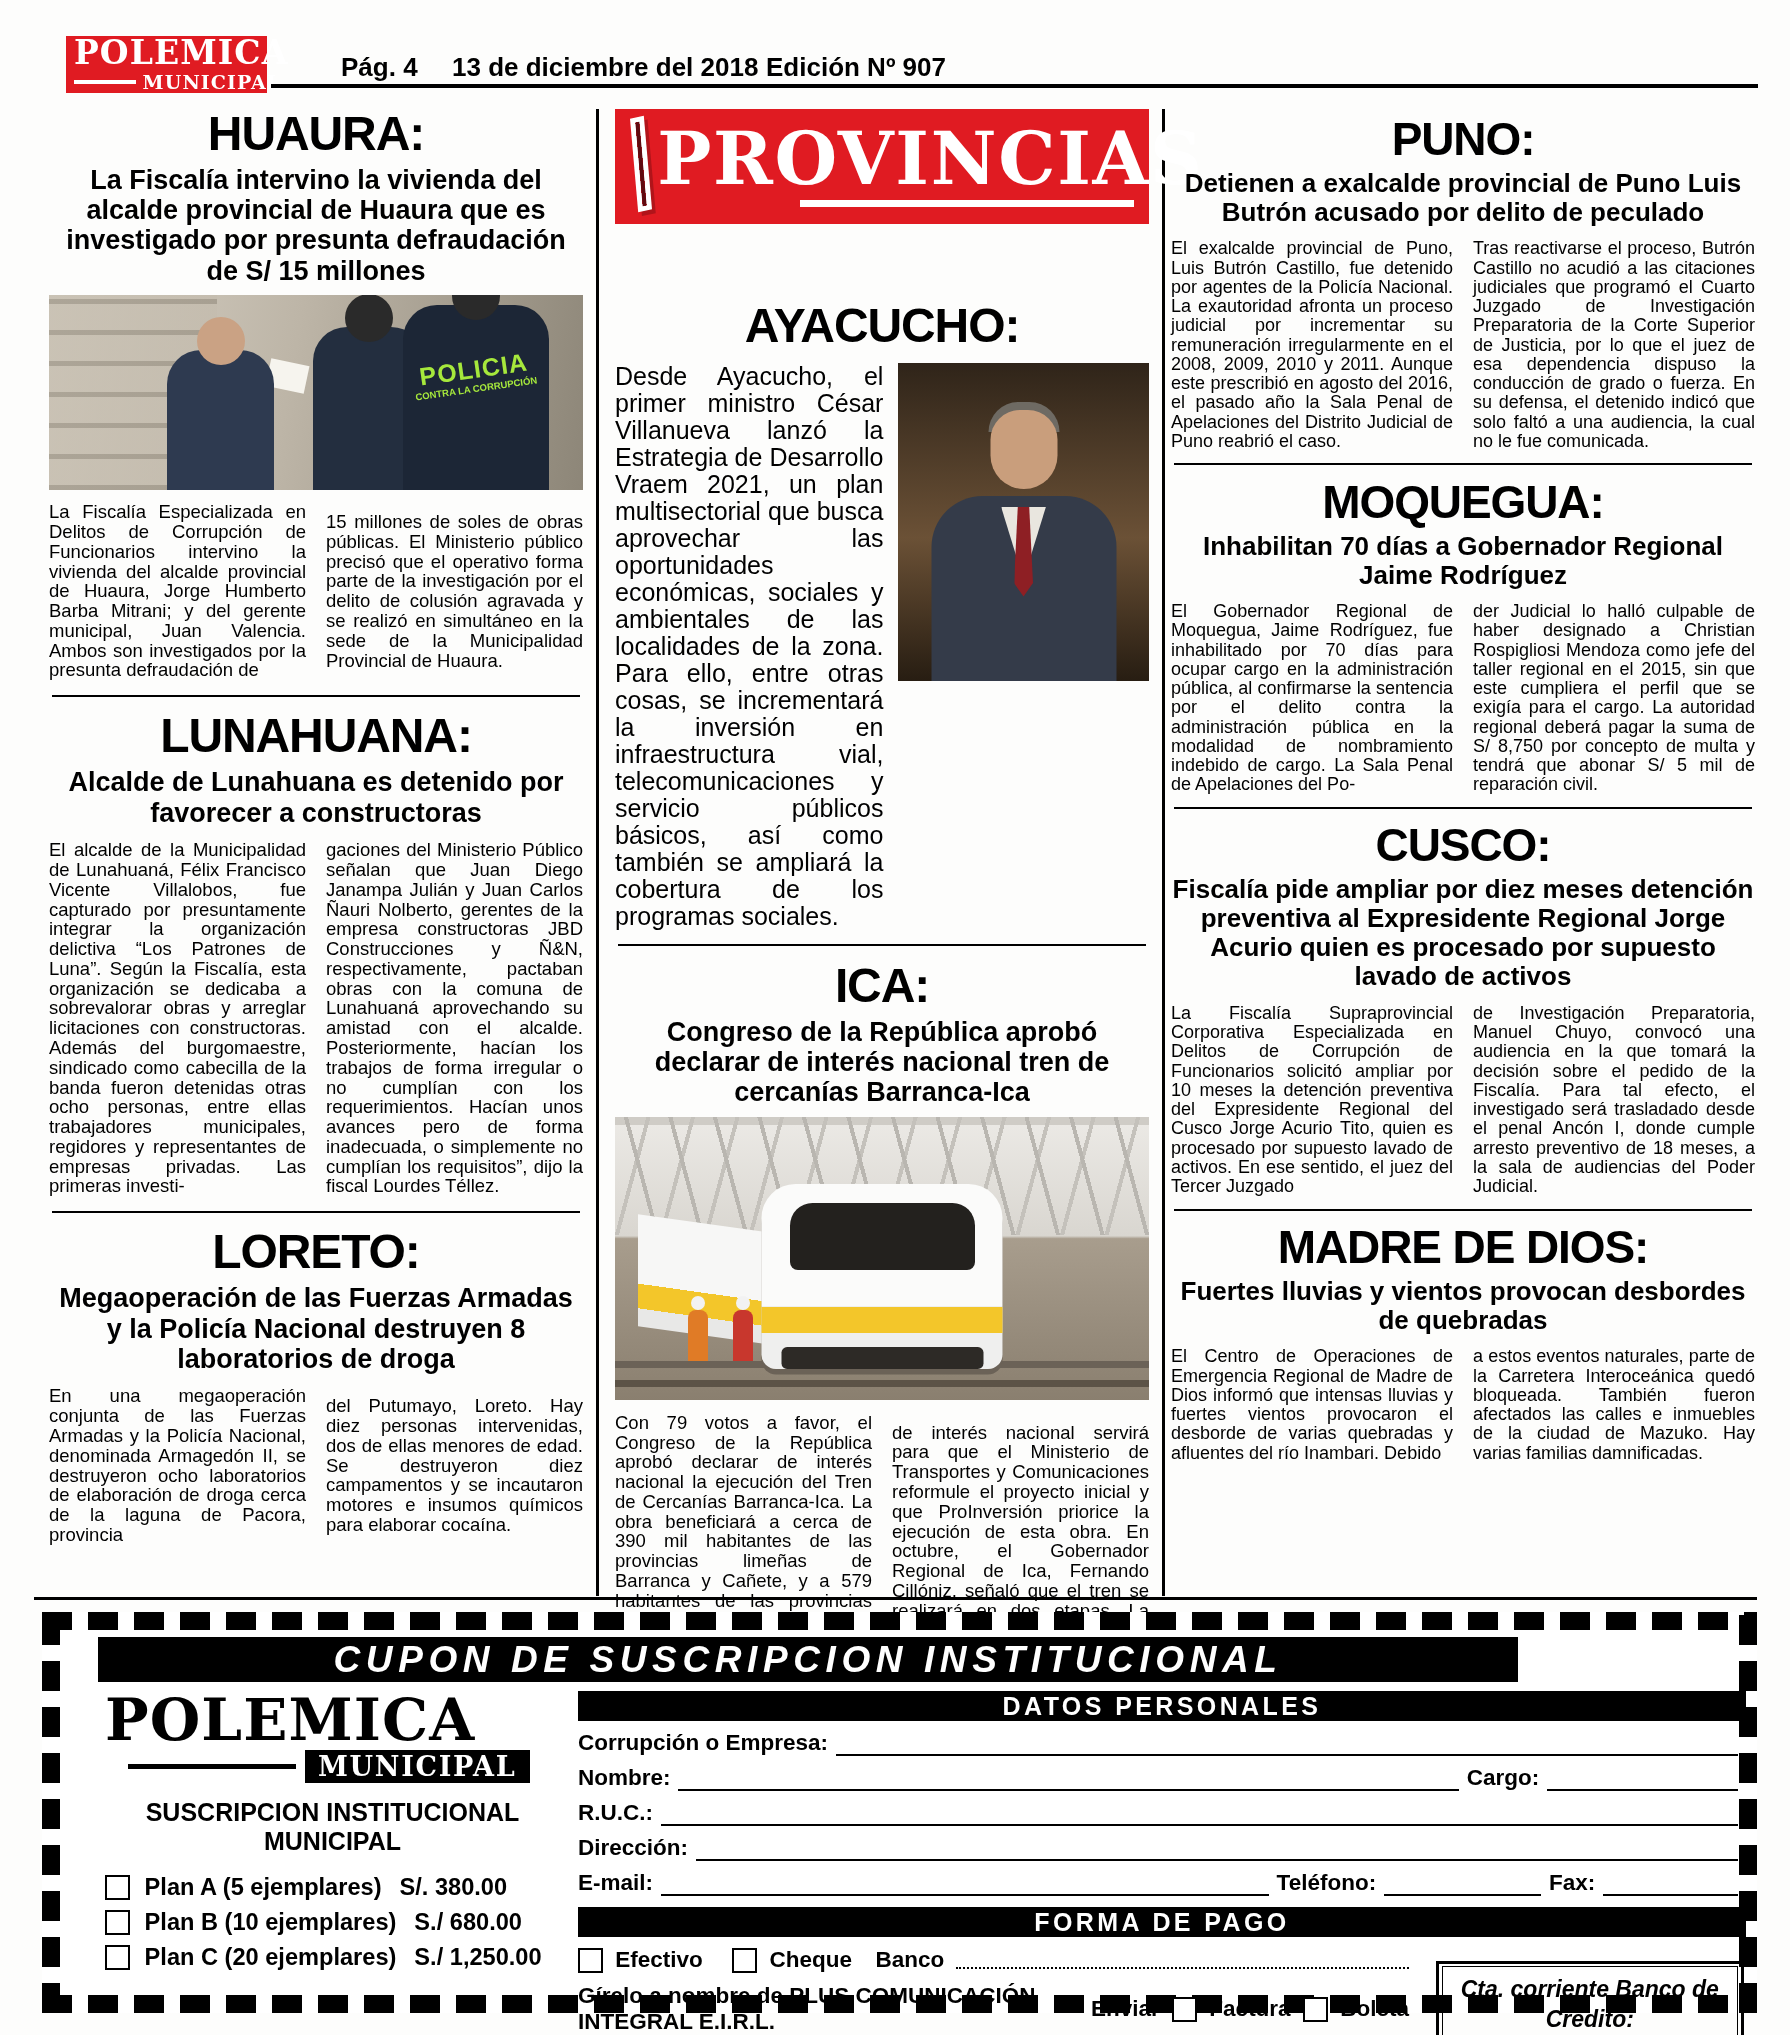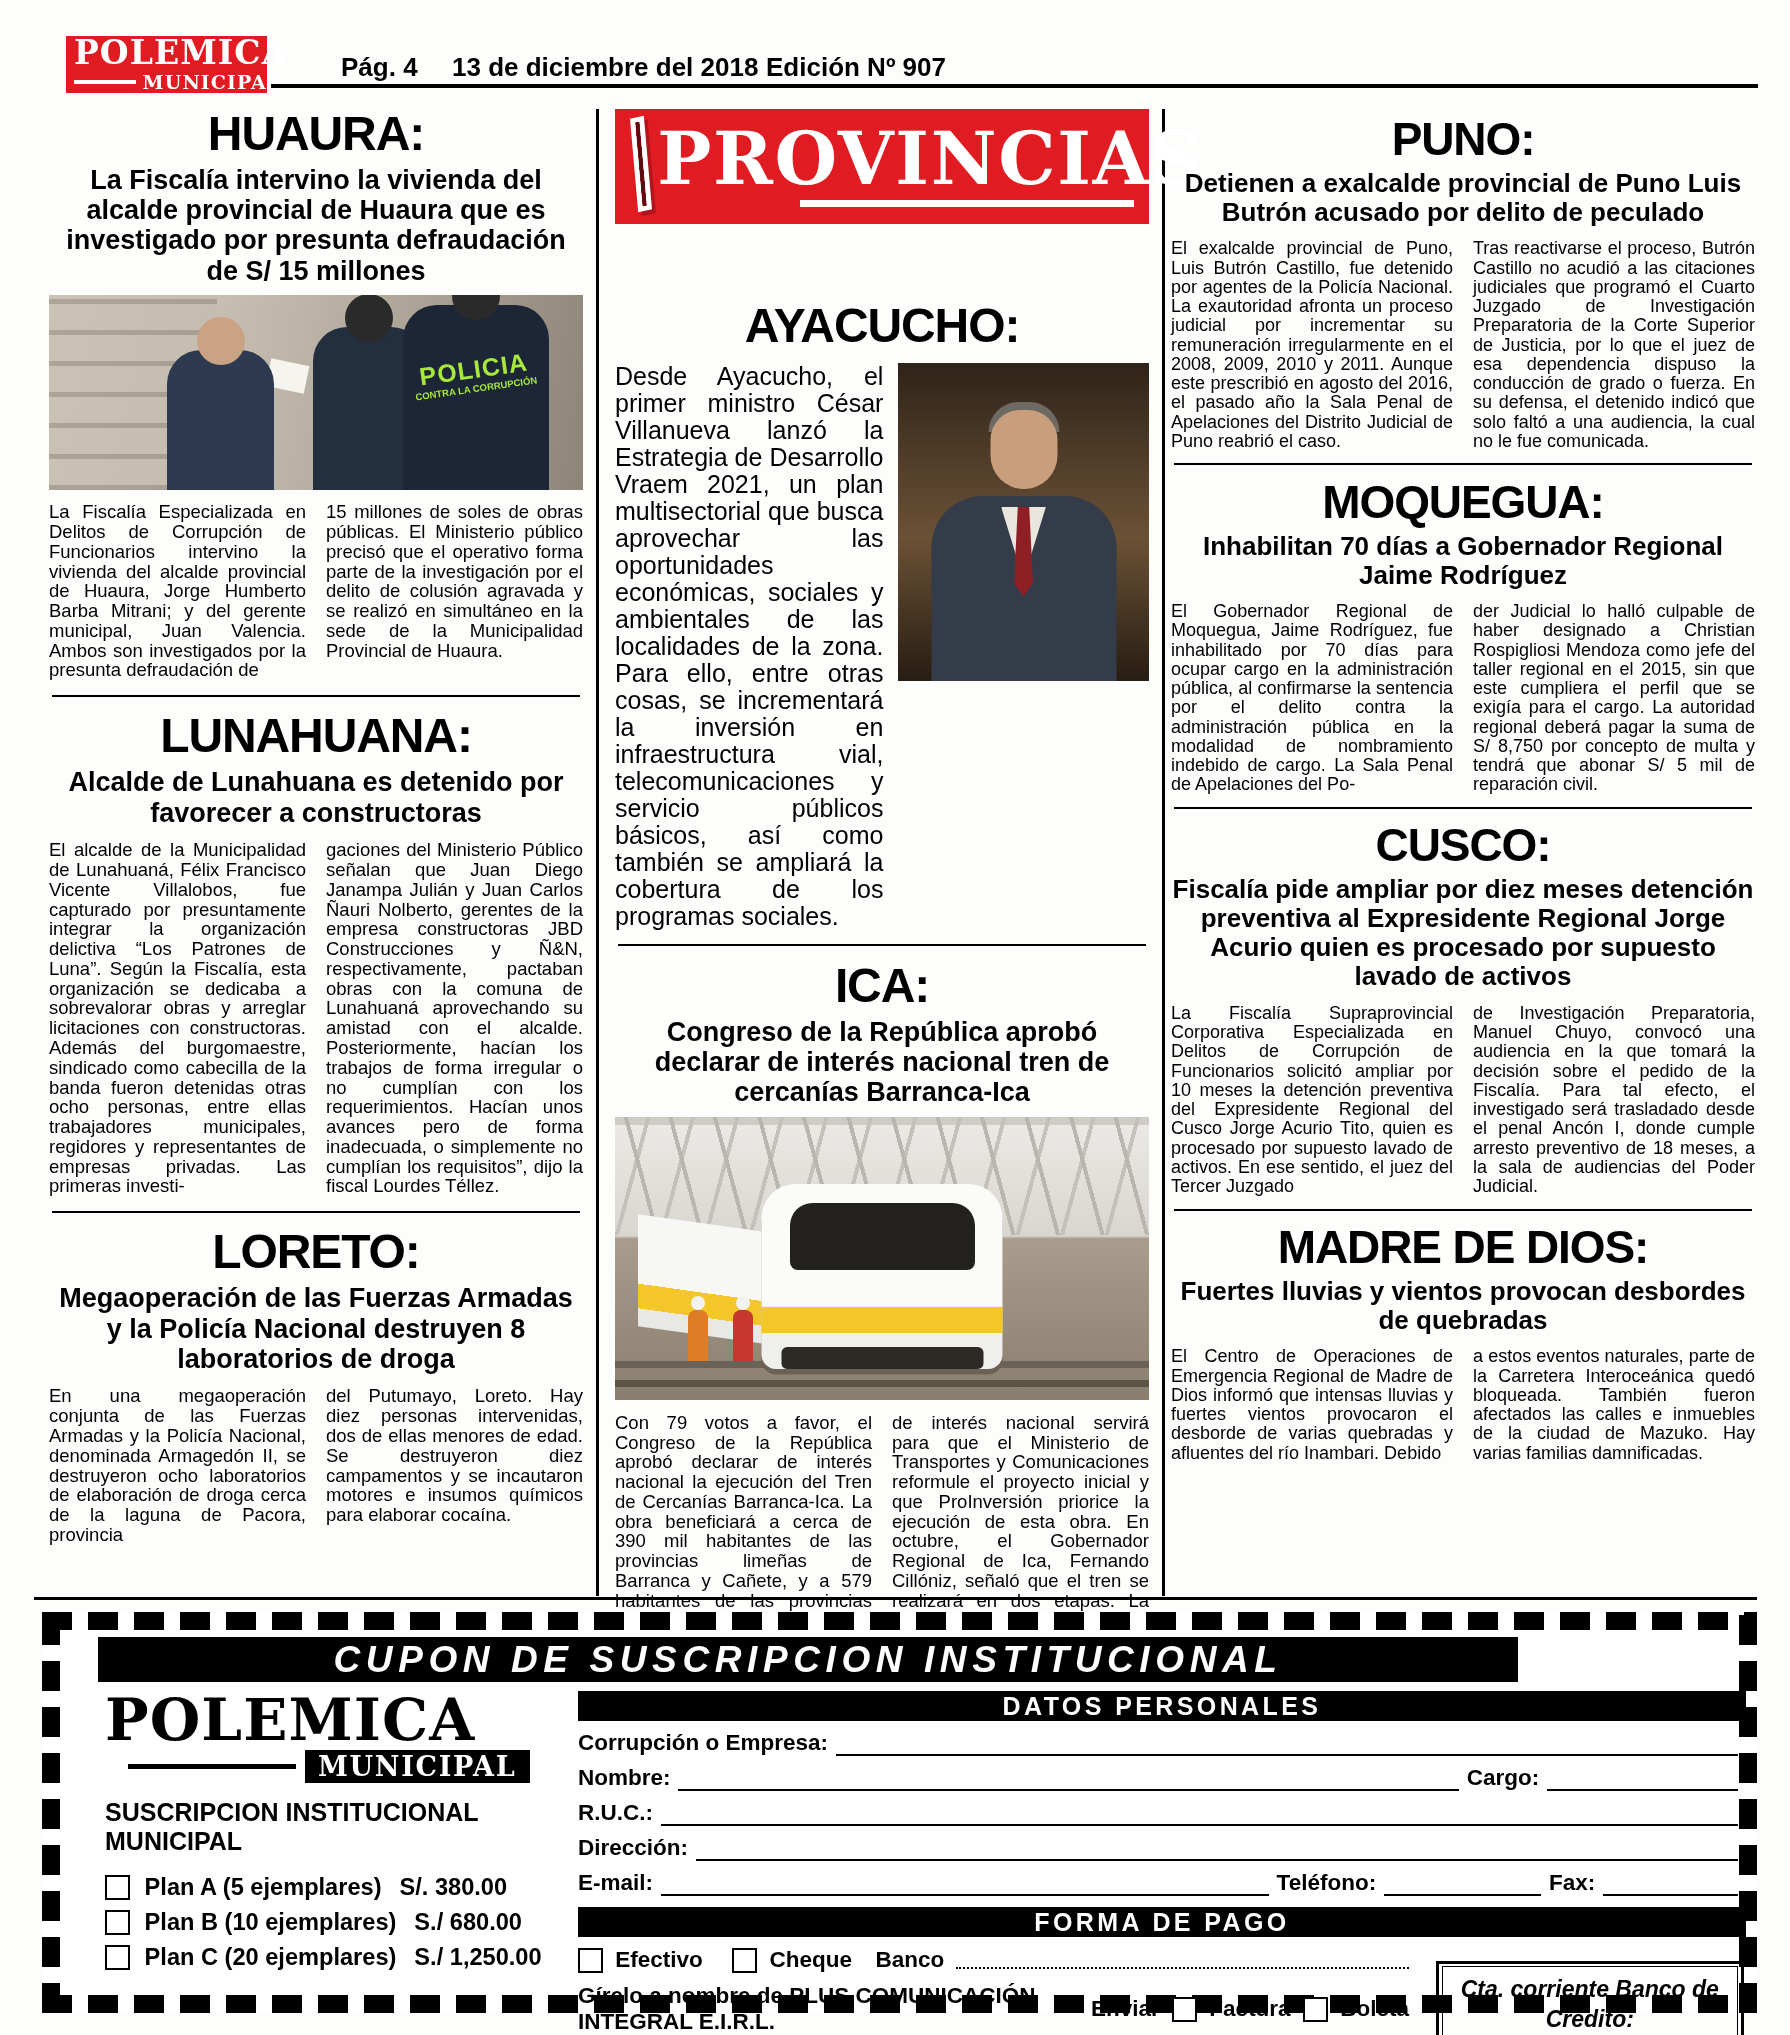--- a/index.html
+++ b/index.html
@@ -22,21 +22,21 @@
   .vrule { position:absolute; top:109px; height:1487px; width:2.8px; background:#000; }
   .hrule-main { position:absolute; left:34px; top:1597px; width:1723px; height:2.8px; background:#000; }
   .col { position:absolute; top:109px; }
   .col-left   { left:49px;  width:534px; }
   .col-center { left:615px; width:534px; }
   .col-right  { left:1171px; width:584px; top:115px; }
   .kicker { font-size:48px; font-weight:bold; text-align:center; letter-spacing:-1.1px; line-height:1.05; }
   .col-right .kicker { font-size:46px; }
   .headline { font-size:27px; font-weight:bold; text-align:center; line-height:1.12; margin-top:5.6px; }
   .col-right .headline { font-size:26px; }
-  .body2 { display:flex; gap:20px; margin-top:12.3px; }
+  .body2 { display:flex; gap:20px; margin-top:12.3px;align-items:center; }
   .body2 > p { flex:1; font-size:18.5px; line-height:1.07; text-align:justify; }
   .col-right .body2 > p { font-size:18px; }
   .divider { border:none; border-top:2.8px solid #000; margin:14.6px 3.4px; }
   .col-right .divider { margin:12.3px 3.4px; }
   .mt-ayacucho { margin-top:77px; }
   
   .banner { height:115px; background:#e01b22; position:relative; display:flex; align-items:center; padding:0 15.7px; }
   .flag { width:83px; height:84px; margin:0 14.6px 5.6px 7.9px;
     background:linear-gradient(90deg,#d21f2b 0 33%,#ffffff 33% 66%,#d21f2b 66%);
     border:2.8px solid #5f0a10; transform:rotate(-5deg) skewY(-7deg);
@@ -94,21 +94,21 @@
     background:repeating-linear-gradient(0deg,#000 0 30px, transparent 30px 46px); }
   .cb-left { left:0; } .cb-right { right:0; }
   .coupon-title { position:absolute; left:56px; top:25px; width:1420px; height:45px; background:#000;
     color:#fff; font-weight:bold; font-style:italic; font-size:37px; letter-spacing:5.6px;
     display:flex; align-items:center; justify-content:center; }
   .coupon-left { position:absolute; left:63px; top:79px; width:455px; }
   .cl-logo { font-family:"DejaVu Serif", serif; font-weight:bold; font-size:58px; letter-spacing:1.1px; line-height:1; }
   .cl-row { display:flex; align-items:center; margin-top:1.1px; padding-left:22.5px; }
   .cl-rule { flex:0 0 168px; height:5px; background:#000; margin-right:9px; }
   .cl-muni { background:#000; color:#fff; font-family:"DejaVu Serif", serif; font-weight:bold; font-size:27px; padding:1.1px 13.5px; letter-spacing:1.7px; }
-  .cl-sub { font-weight:bold; font-size:25px; line-height:1.15; margin-top:14.6px; }
+  .cl-sub { text-align:center; font-weight:bold; font-size:25px; line-height:1.15; margin-top:14.6px; }
   .plans { margin-top:19px; }
   .plan { display:flex; align-items:center; gap:14.6px; margin-top:7.9px; font-weight:bold; font-size:23.6px; }
   .cbx { display:inline-block; width:25px; height:25px; border:2.8px solid #000; background:#fff; flex:0 0 25px; }
   .plan .price { margin-left:3.4px; }
   .coupon-right { position:absolute; left:536px; top:79px; width:1168px; }
   .bar { background:#000; color:#fff; font-weight:bold; font-size:25px; letter-spacing:3.4px;
     height:30px; display:flex; align-items:center; justify-content:center; }
   .frow { display:flex; align-items:flex-end; margin-top:9px; font-weight:bold; font-size:22.5px; }
   .flabel { white-space:nowrap; }
   .fline { flex:1; border-bottom:2.2px solid #000; height:22.5px; margin:0 7.9px; }

